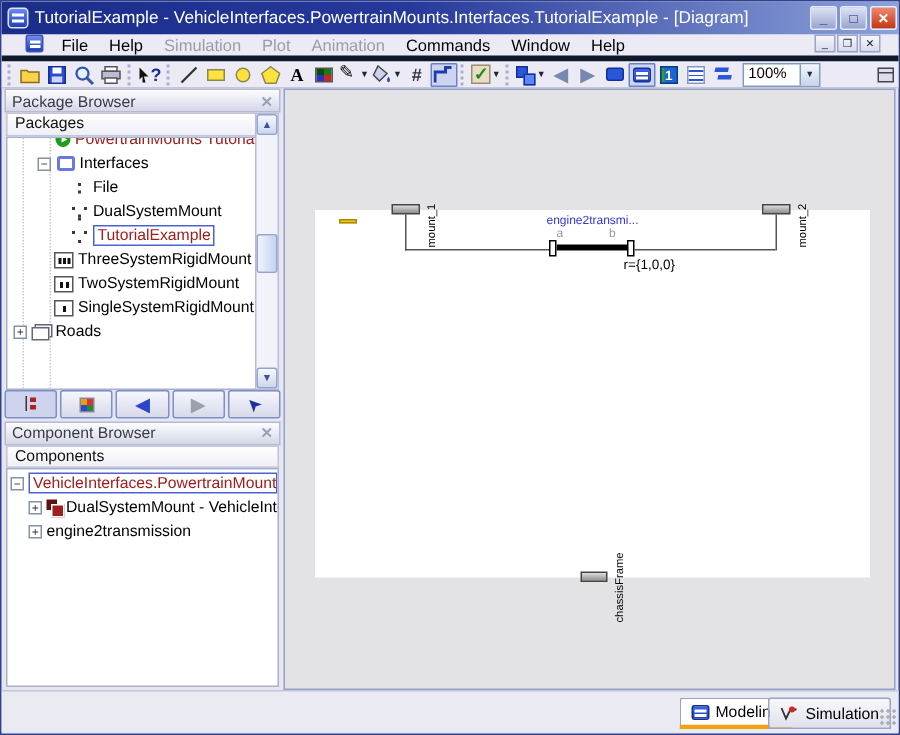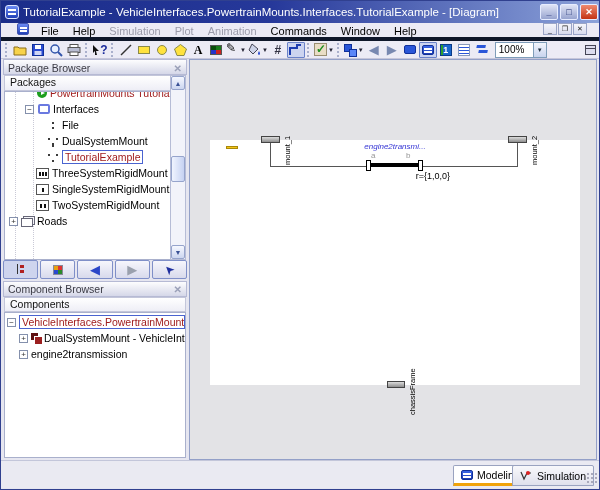--- a/index.html
+++ b/index.html
@@ -134,21 +134,21 @@
   
   .dpane{position:absolute;left:188px;top:58px;width:408px;height:401px;background:#e3e3e6;
     border:1px solid #93a0c8;}
   .canvas{position:absolute;left:20px;top:80px;width:370px;height:245px;background:#fff;}
   .conn-rect{position:absolute;width:19px;height:7px;background:linear-gradient(#dcdcdc,#8e8e8e);border:1px solid #444;z-index:3;}
   .vtext{position:absolute;writing-mode:vertical-rl;transform:rotate(180deg);font-size:7.5px;color:#000;z-index:3;}
   .dline{position:absolute;background:#555;z-index:2;}
   .bar{position:absolute;left:181px;top:103px;width:47px;height:4px;background:#000;z-index:2;}
   .cap{position:absolute;width:5px;height:11px;background:#fff;border:1px solid #000;z-index:3;}
   .portlabel{position:absolute;font-size:8px;color:#979797;z-index:3;}
-  .complabel{position:absolute;left:150px;top:82px;width:110px;text-align:center;font-size:8px;color:#3434d4;z-index:3;font-style:italic;}
+  .complabel{position:absolute;left:150px;top:82px;width:110px;text-align:center;font-size:8px;color:#3434d4;z-index:3;}
   .paramlabel{position:absolute;left:150px;top:111px;width:110px;text-align:right;font-size:9px;color:#000;z-index:3;}
 
   
   .statusbar{position:absolute;left:0;top:459px;width:600px;height:28px;background:#eaeaf2;border-top:1px solid #c3c6da;}
   .tab{position:absolute;top:4px;height:21px;display:flex;align-items:center;gap:4px;
     font-size:10.5px;color:#000;padding:0 7px;border:1px solid #9aa3c0;border-radius:2px 2px 0 0;}
   .tab.active{background:#fff;border-bottom:3px solid #f0a30a;}
   .tab.inactive{background:linear-gradient(#f8f8fb,#dfe0ec);}
   .tab-mod-ic{width:12px;height:10px;border:1px solid #10309a;border-radius:2px;
     background:linear-gradient(#fff 0 0),linear-gradient(#fff 0 0),linear-gradient(#3a66e8,#1d3cb0);
@@ -334,26 +334,26 @@
     </div>
     <div class="trow">
       <div class="dots d-tut" style="margin-left:42px;"></div>
       <span class="tlabel sel">TutorialExample</span>
     </div>
     <div class="trow">
       <div class="rigid-ic r3" style="margin-left:31px;"></div>
       <span class="tlabel">ThreeSystemRigidMount</span>
     </div>
     <div class="trow">
+      <div class="rigid-ic r2" style="margin-left:31px;"></div>
+      <span class="tlabel">TwoSystemRigidMount</span>
+    </div>
+    <div class="trow">
       <div class="rigid-ic r1" style="margin-left:31px;"></div>
       <span class="tlabel">SingleSystemRigidMount</span>
-    </div>
-    <div class="trow">
-      <div class="rigid-ic r2" style="margin-left:31px;"></div>
-      <span class="tlabel">TwoSystemRigidMount</span>
     </div>
     <div class="trow">
       <span class="expander" style="margin-left:4px;">+</span>
       <div class="folder-ic" style="margin-left:3px;"></div>
       <span class="tlabel">Roads</span>
     </div>
   </div>
 
   <div class="sbar" style="left:169px;top:74px;height:185px;">
     <div class="sbtn" style="top:0;">▲</div>

